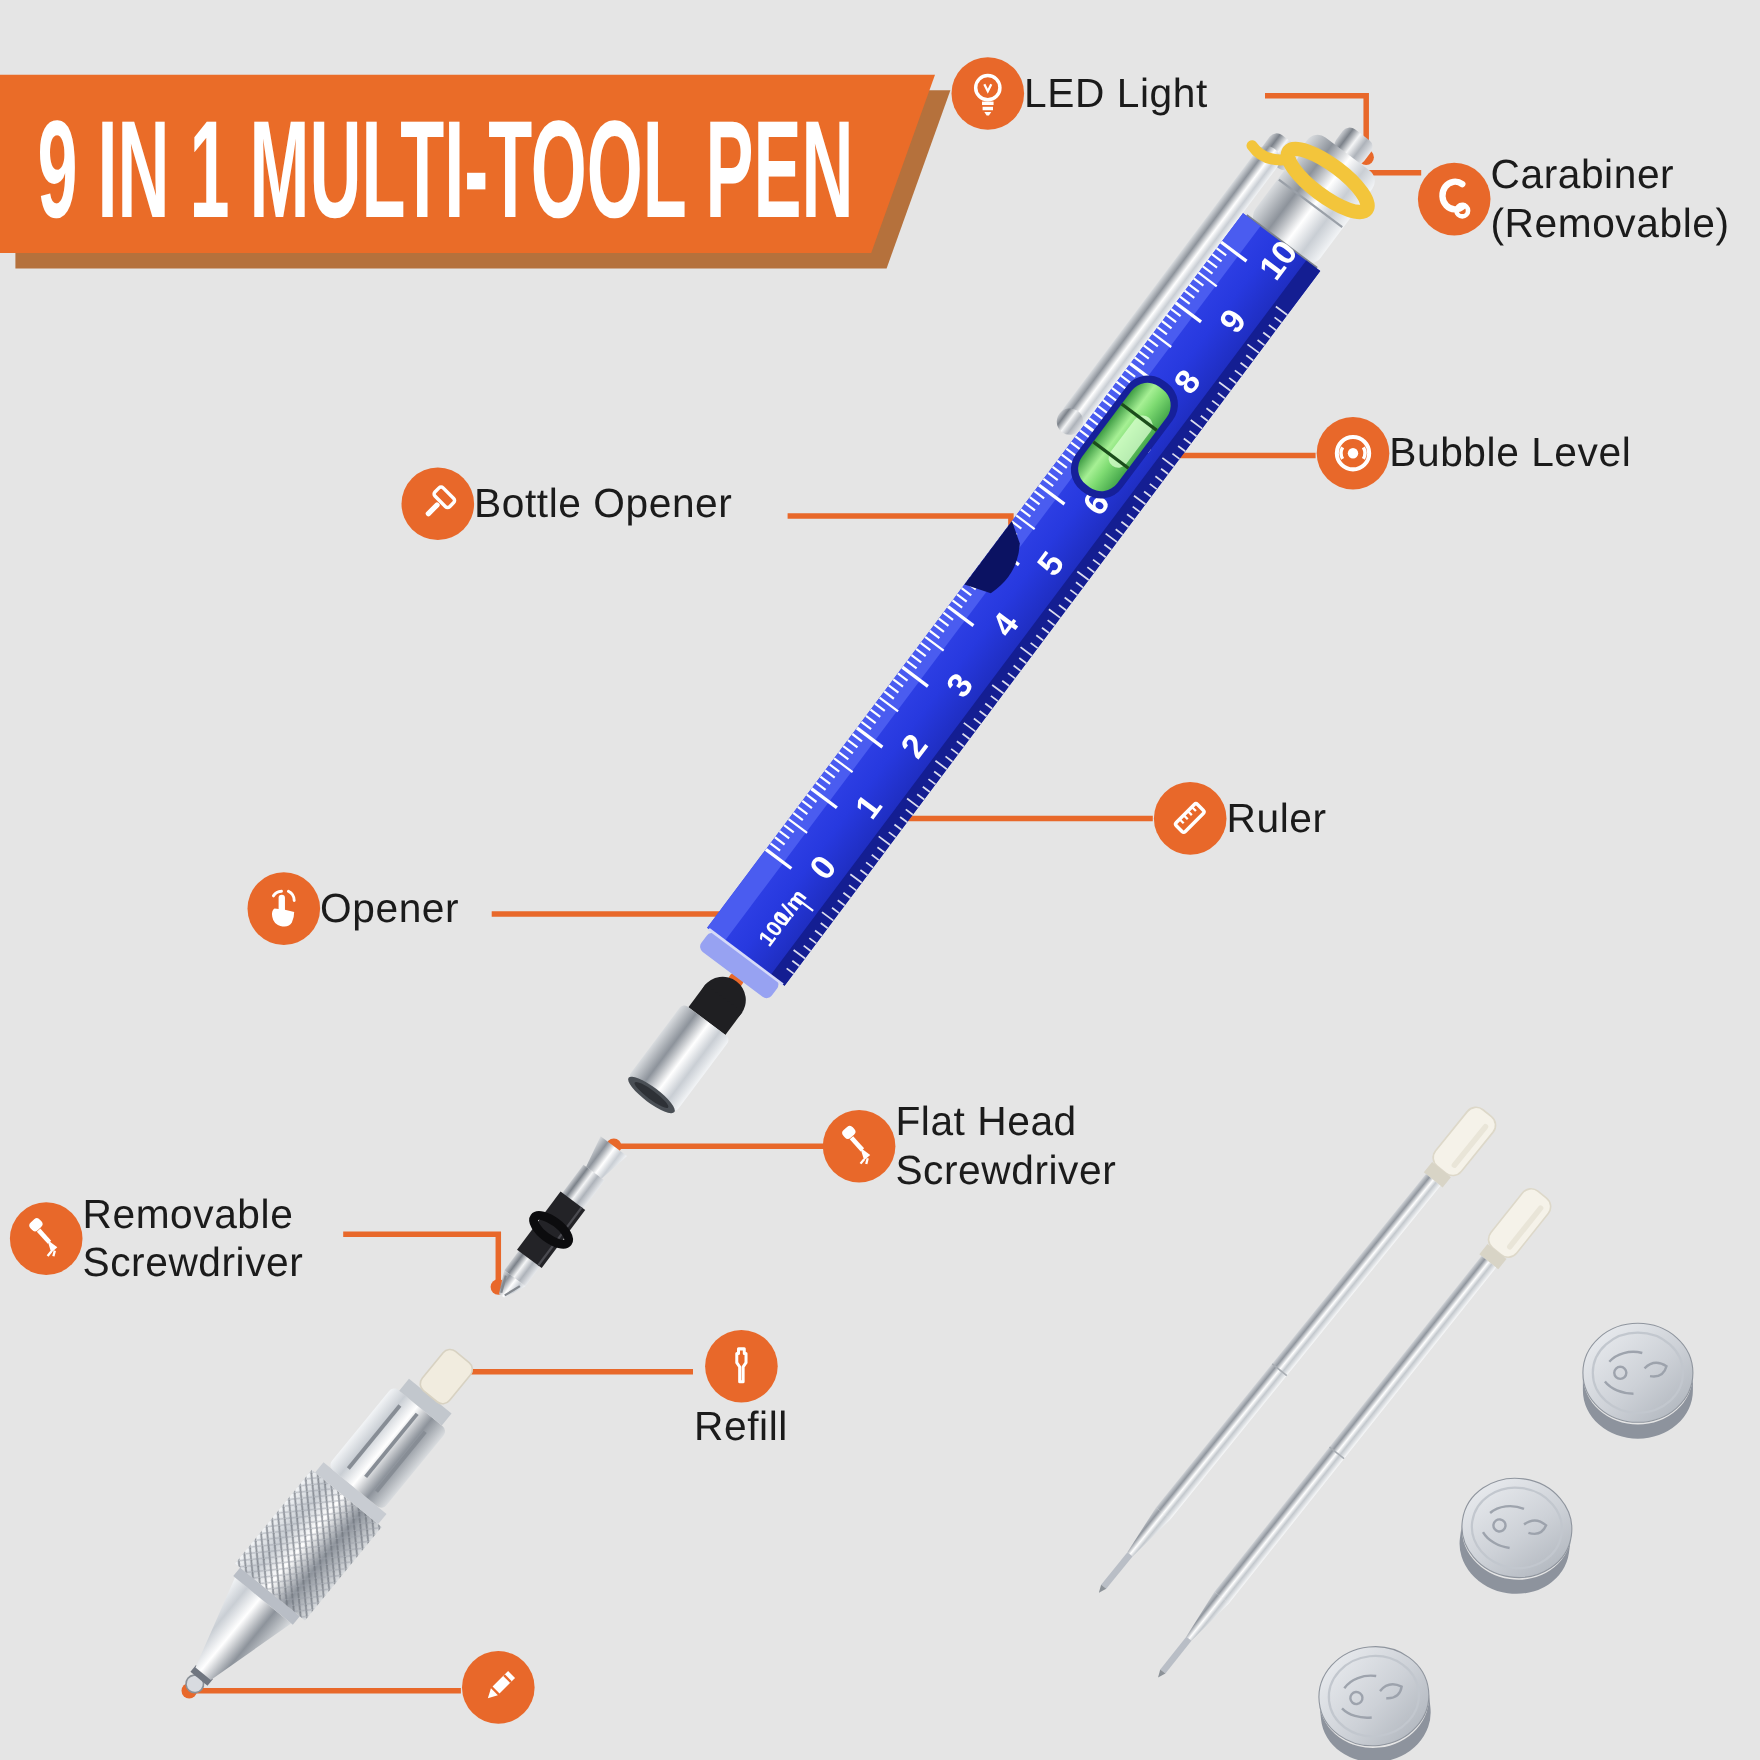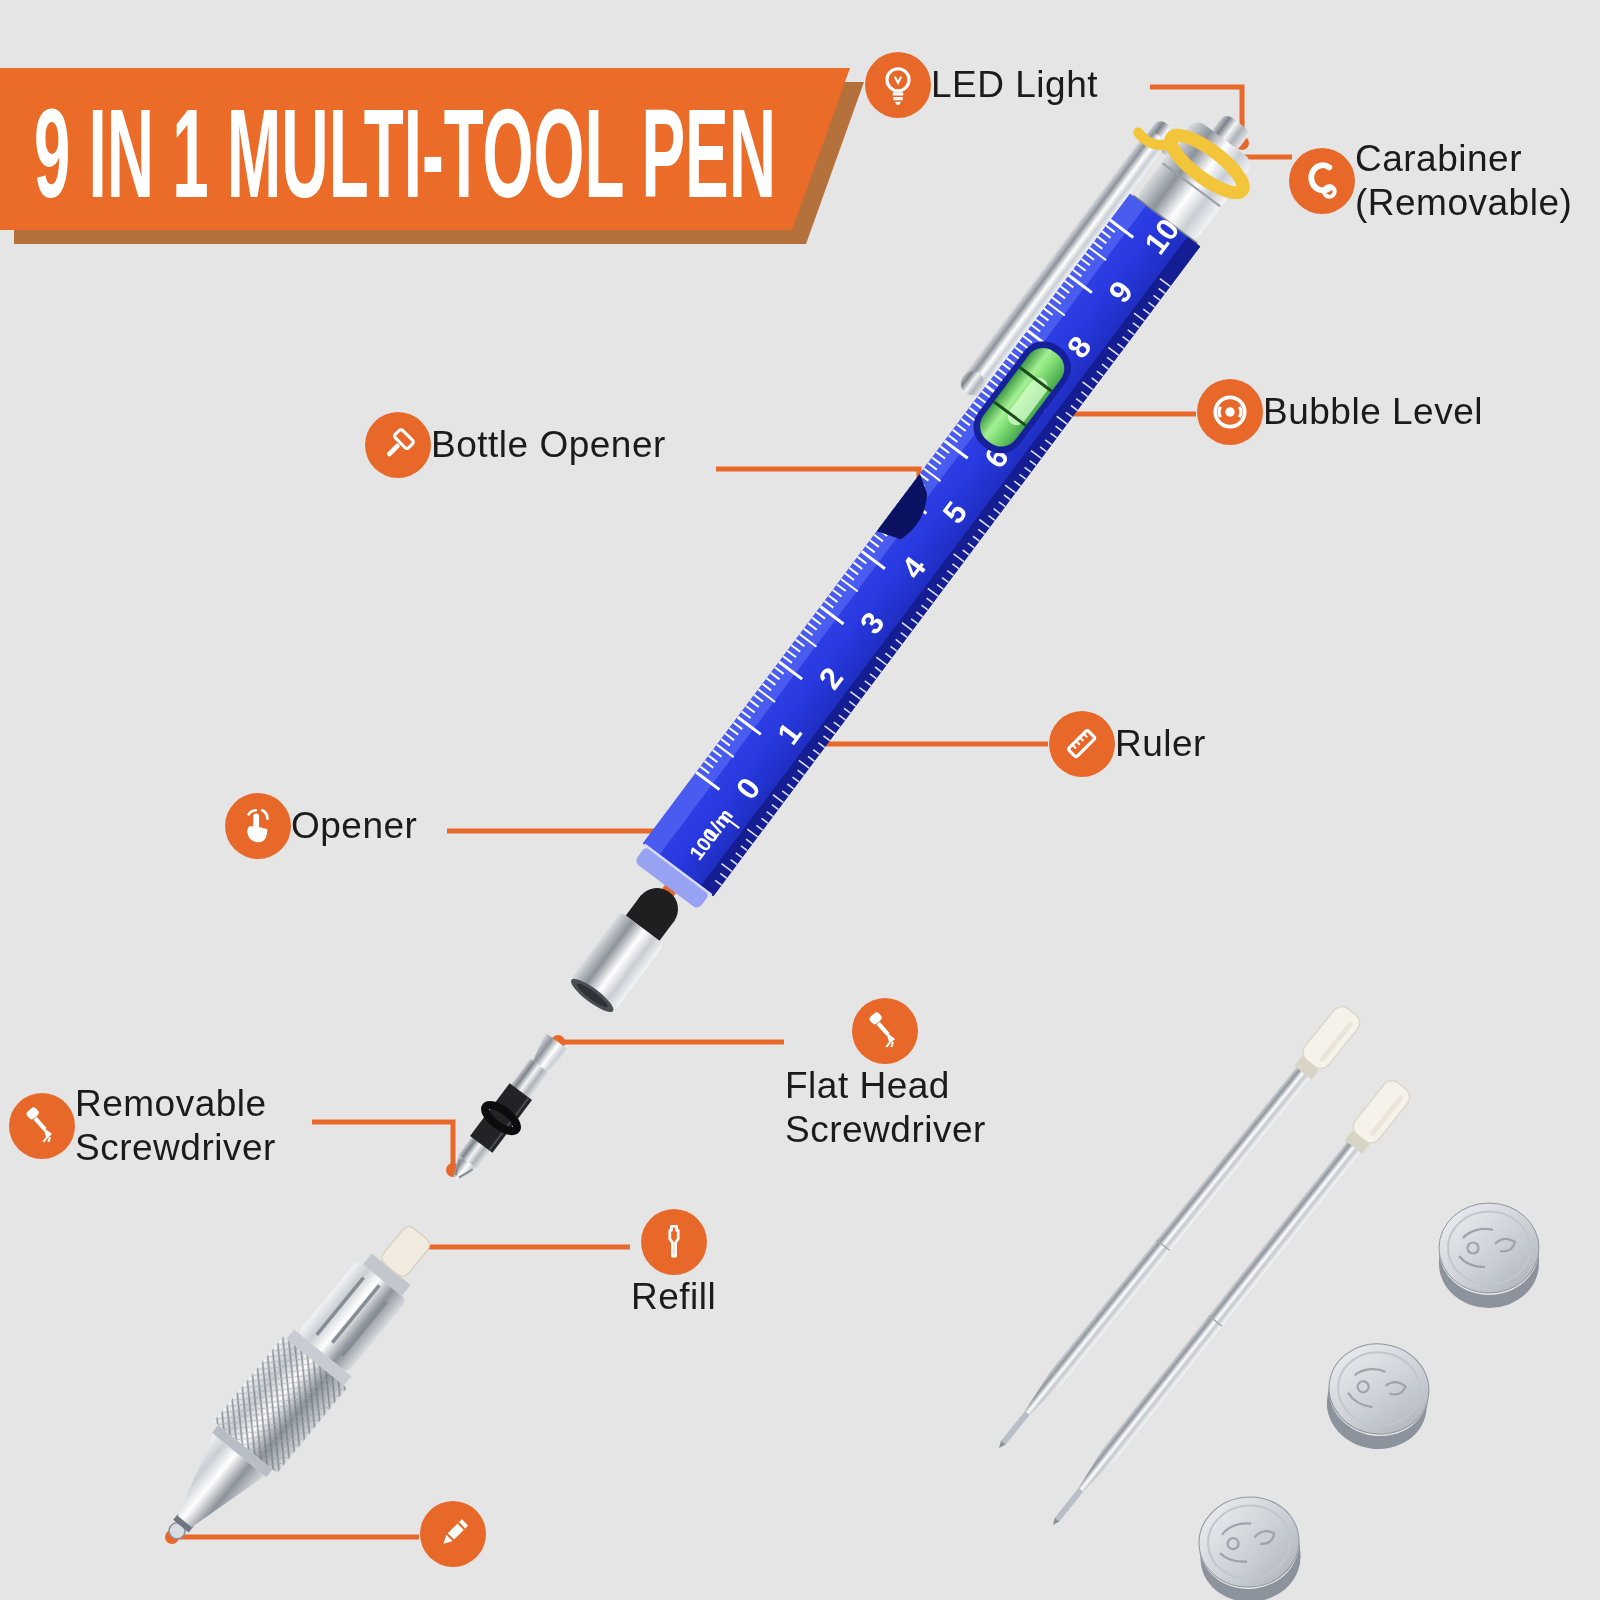--- a/index.html
+++ b/index.html
@@ -460,21 +460,21 @@
       <circle cx="20" cy="20" r="4.5" fill="#fff" stroke="none"></circle>
       <path d="M11,25 a10,10 0 0 1 0,-10" stroke-width="3"></path>
       <path d="M29,15 a10,10 0 0 1 0,10" stroke-width="3"></path>
     </svg>
   </div>
   <div class="ctext">
         <span>Bubble Level</span>
       </div>
 </div>
 
-<div class="callout" style="left:365px;top:412px;">
+<div class="callout" style="left:365px;top:425px;">
   <div class="badge">
     <svg viewBox="0 0 40 40">
       <g transform="rotate(45 20 20)" fill="none" stroke="#fff">
         <rect x="11" y="7" width="18" height="10" rx="2.5" stroke-width="3"></rect>
         <rect x="18" y="19" width="4.5" height="15" rx="2" fill="#fff" stroke="none"></rect>
       </g>
     </svg>
   </div>
   <div class="ctext">
         <span>Bottle Opener</span>
@@ -505,21 +505,21 @@
       <path d="M11,9 a9,9 0 0 1 7,-4" fill="none" stroke="#fff" stroke-width="2.5" stroke-linecap="round"></path>
       <rect x="15.5" y="8" width="5.5" height="16" rx="2.7" fill="#fff"></rect>
       <path d="M12,20 q-3,2 -2,7 q1,6 7,8 q7,2 10,-3 q2,-4 2,-9 l-8,-2 Z" fill="#fff"></path>
     </svg>
   </div>
   <div class="ctext">
         <span>Opener</span>
       </div>
 </div>
 
-<div class="callout" style="left:785px;top:998px;flex-direction:column;">
+<div class="callout" style="left:748px;top:998px;">
   <div class="badge">
     <svg viewBox="0 0 40 40">
       <g transform="rotate(3 20 20)">
         <rect x="6" y="3" width="9" height="11" rx="3.5" fill="#fff" transform="rotate(45 10.5 8.5)"></rect>
         <line x1="13" y1="13" x2="23" y2="23" stroke="#fff" stroke-width="4"></line>
         <polygon points="21,21 30,27 25,32" fill="#fff"></polygon>
         <line x1="25" y1="31" x2="22" y2="35" stroke="#fff" stroke-width="2"></line>
         <line x1="28" y1="30" x2="27" y2="35" stroke="#fff" stroke-width="2"></line>
       </g>
     </svg>

